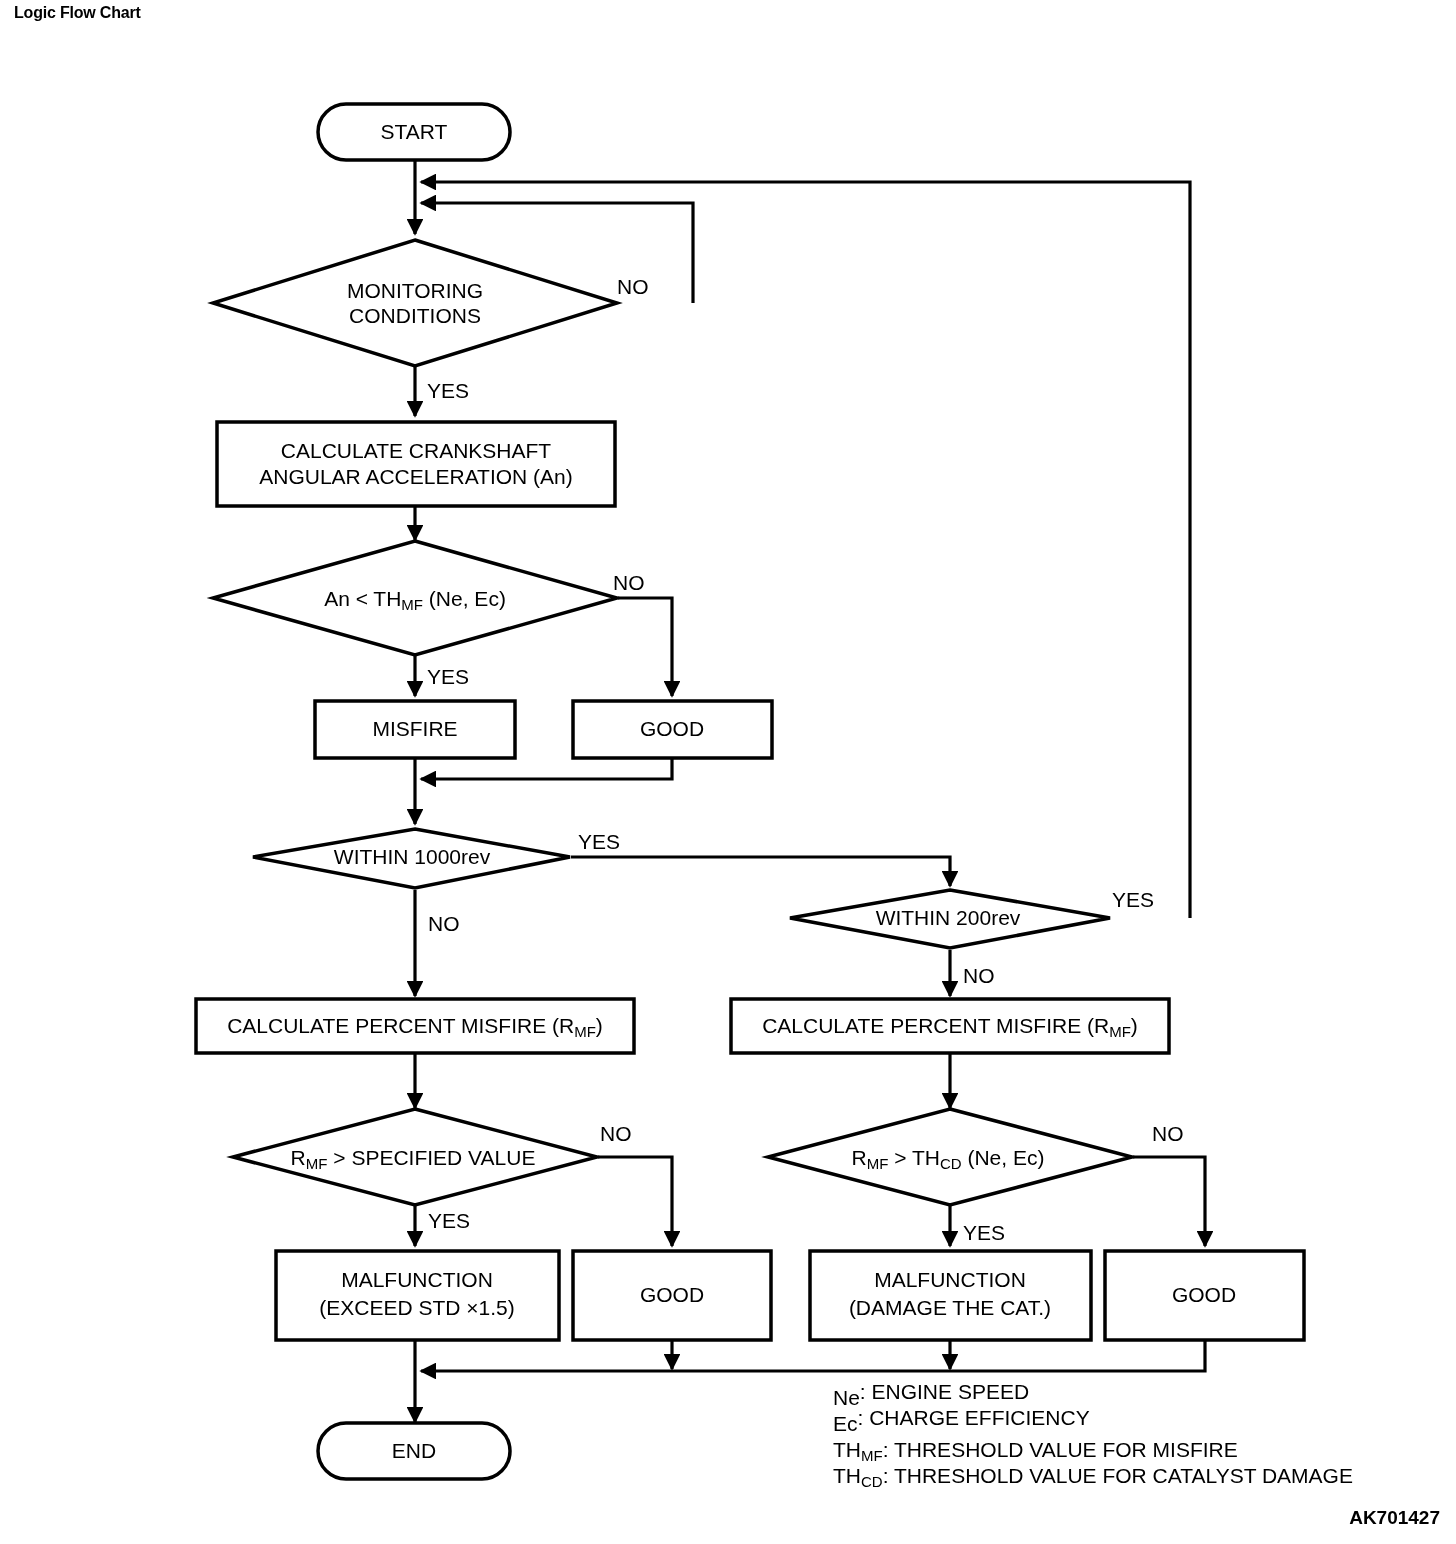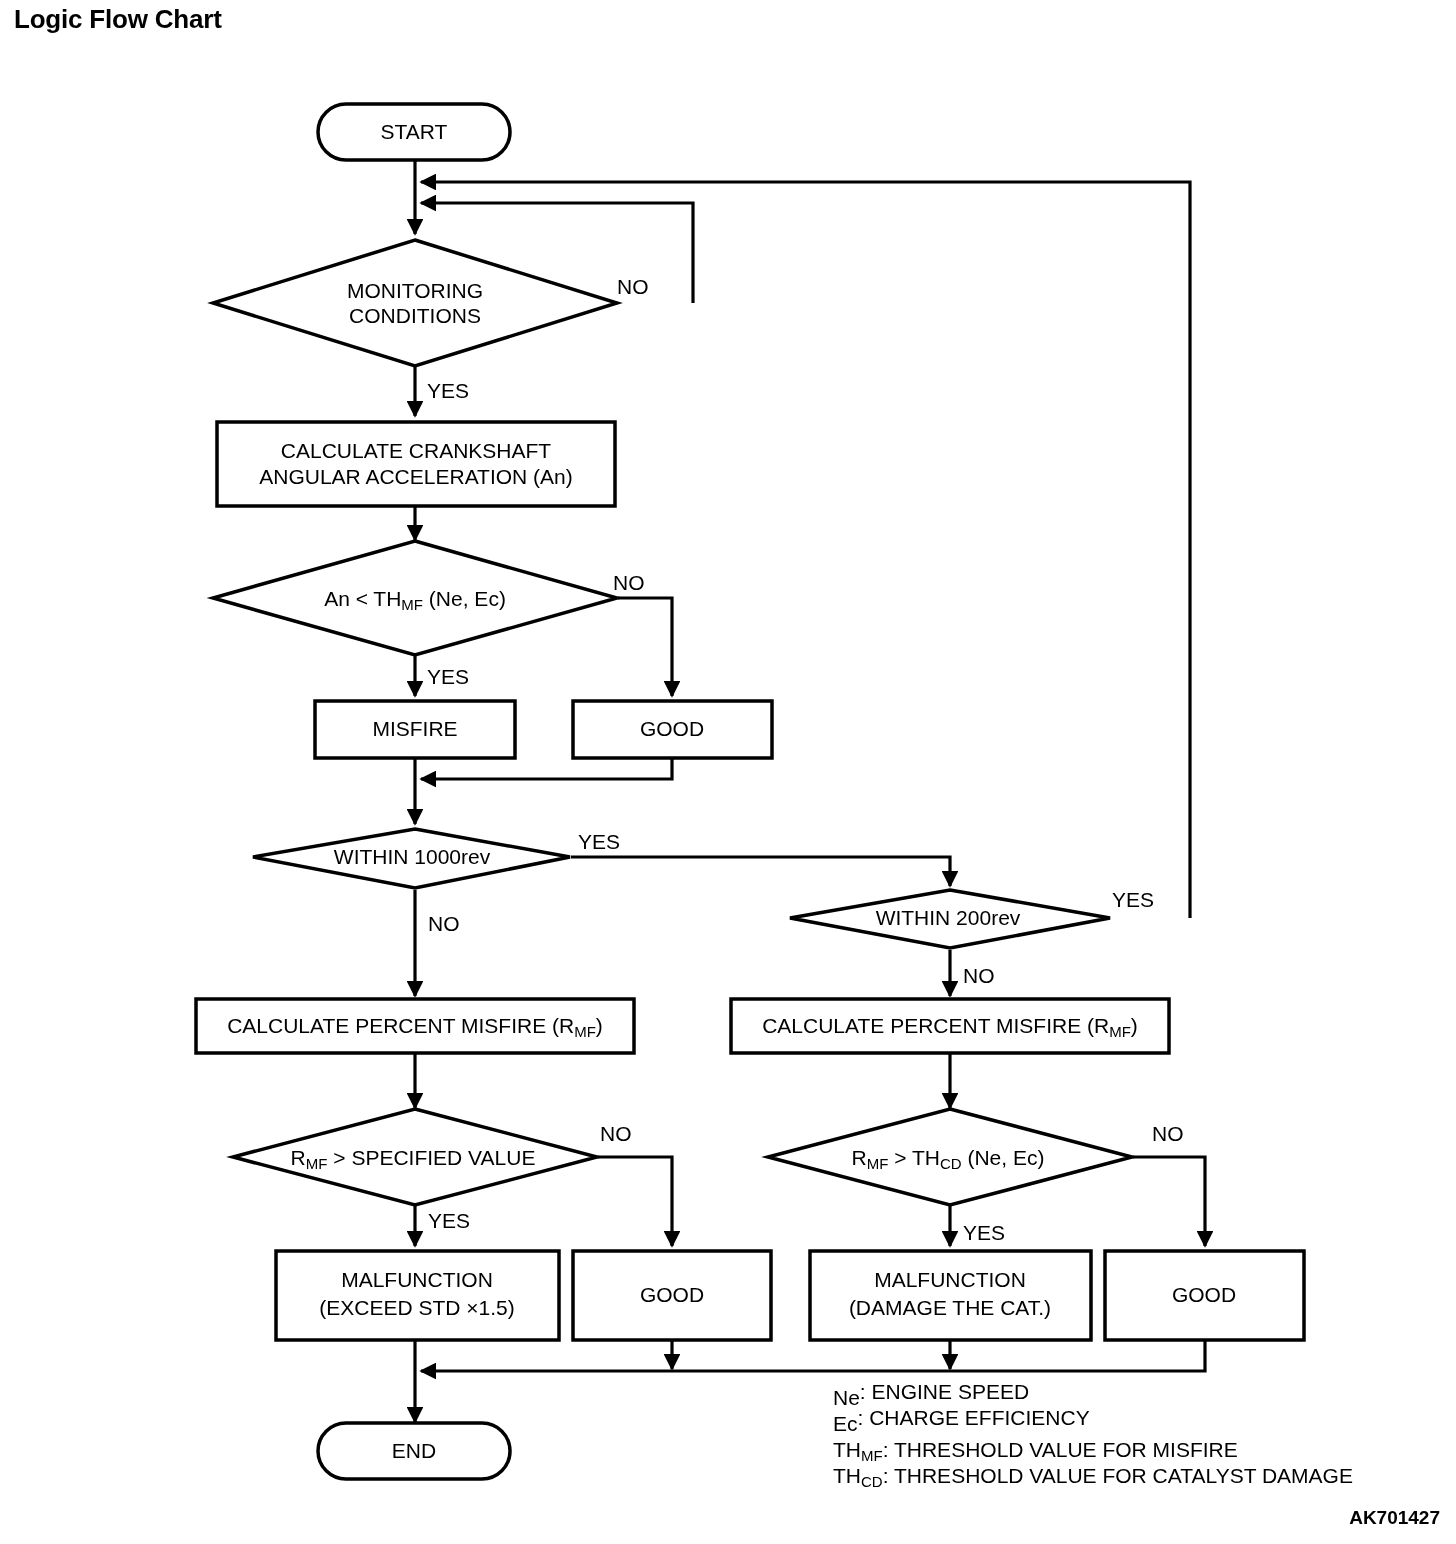--- a/index.html
+++ b/index.html
@@ -12,21 +12,21 @@
     height: 1544px;
     font-family: "Liberation Sans", sans-serif;
     color: #000000;
     position: relative;
     overflow: hidden;
   }
   #page-title {
     position: absolute;
     left: 14px;
     top: 4px;
-    font-size: 26px;
+    font-size: 16px;
     font-weight: bold;
     letter-spacing: -0.2px;
     font-family: "Liberation Sans", sans-serif;
   }
   #chart-svg {
     position: absolute;
     left: 0;
     top: 0;
   }
   .flow-text {

